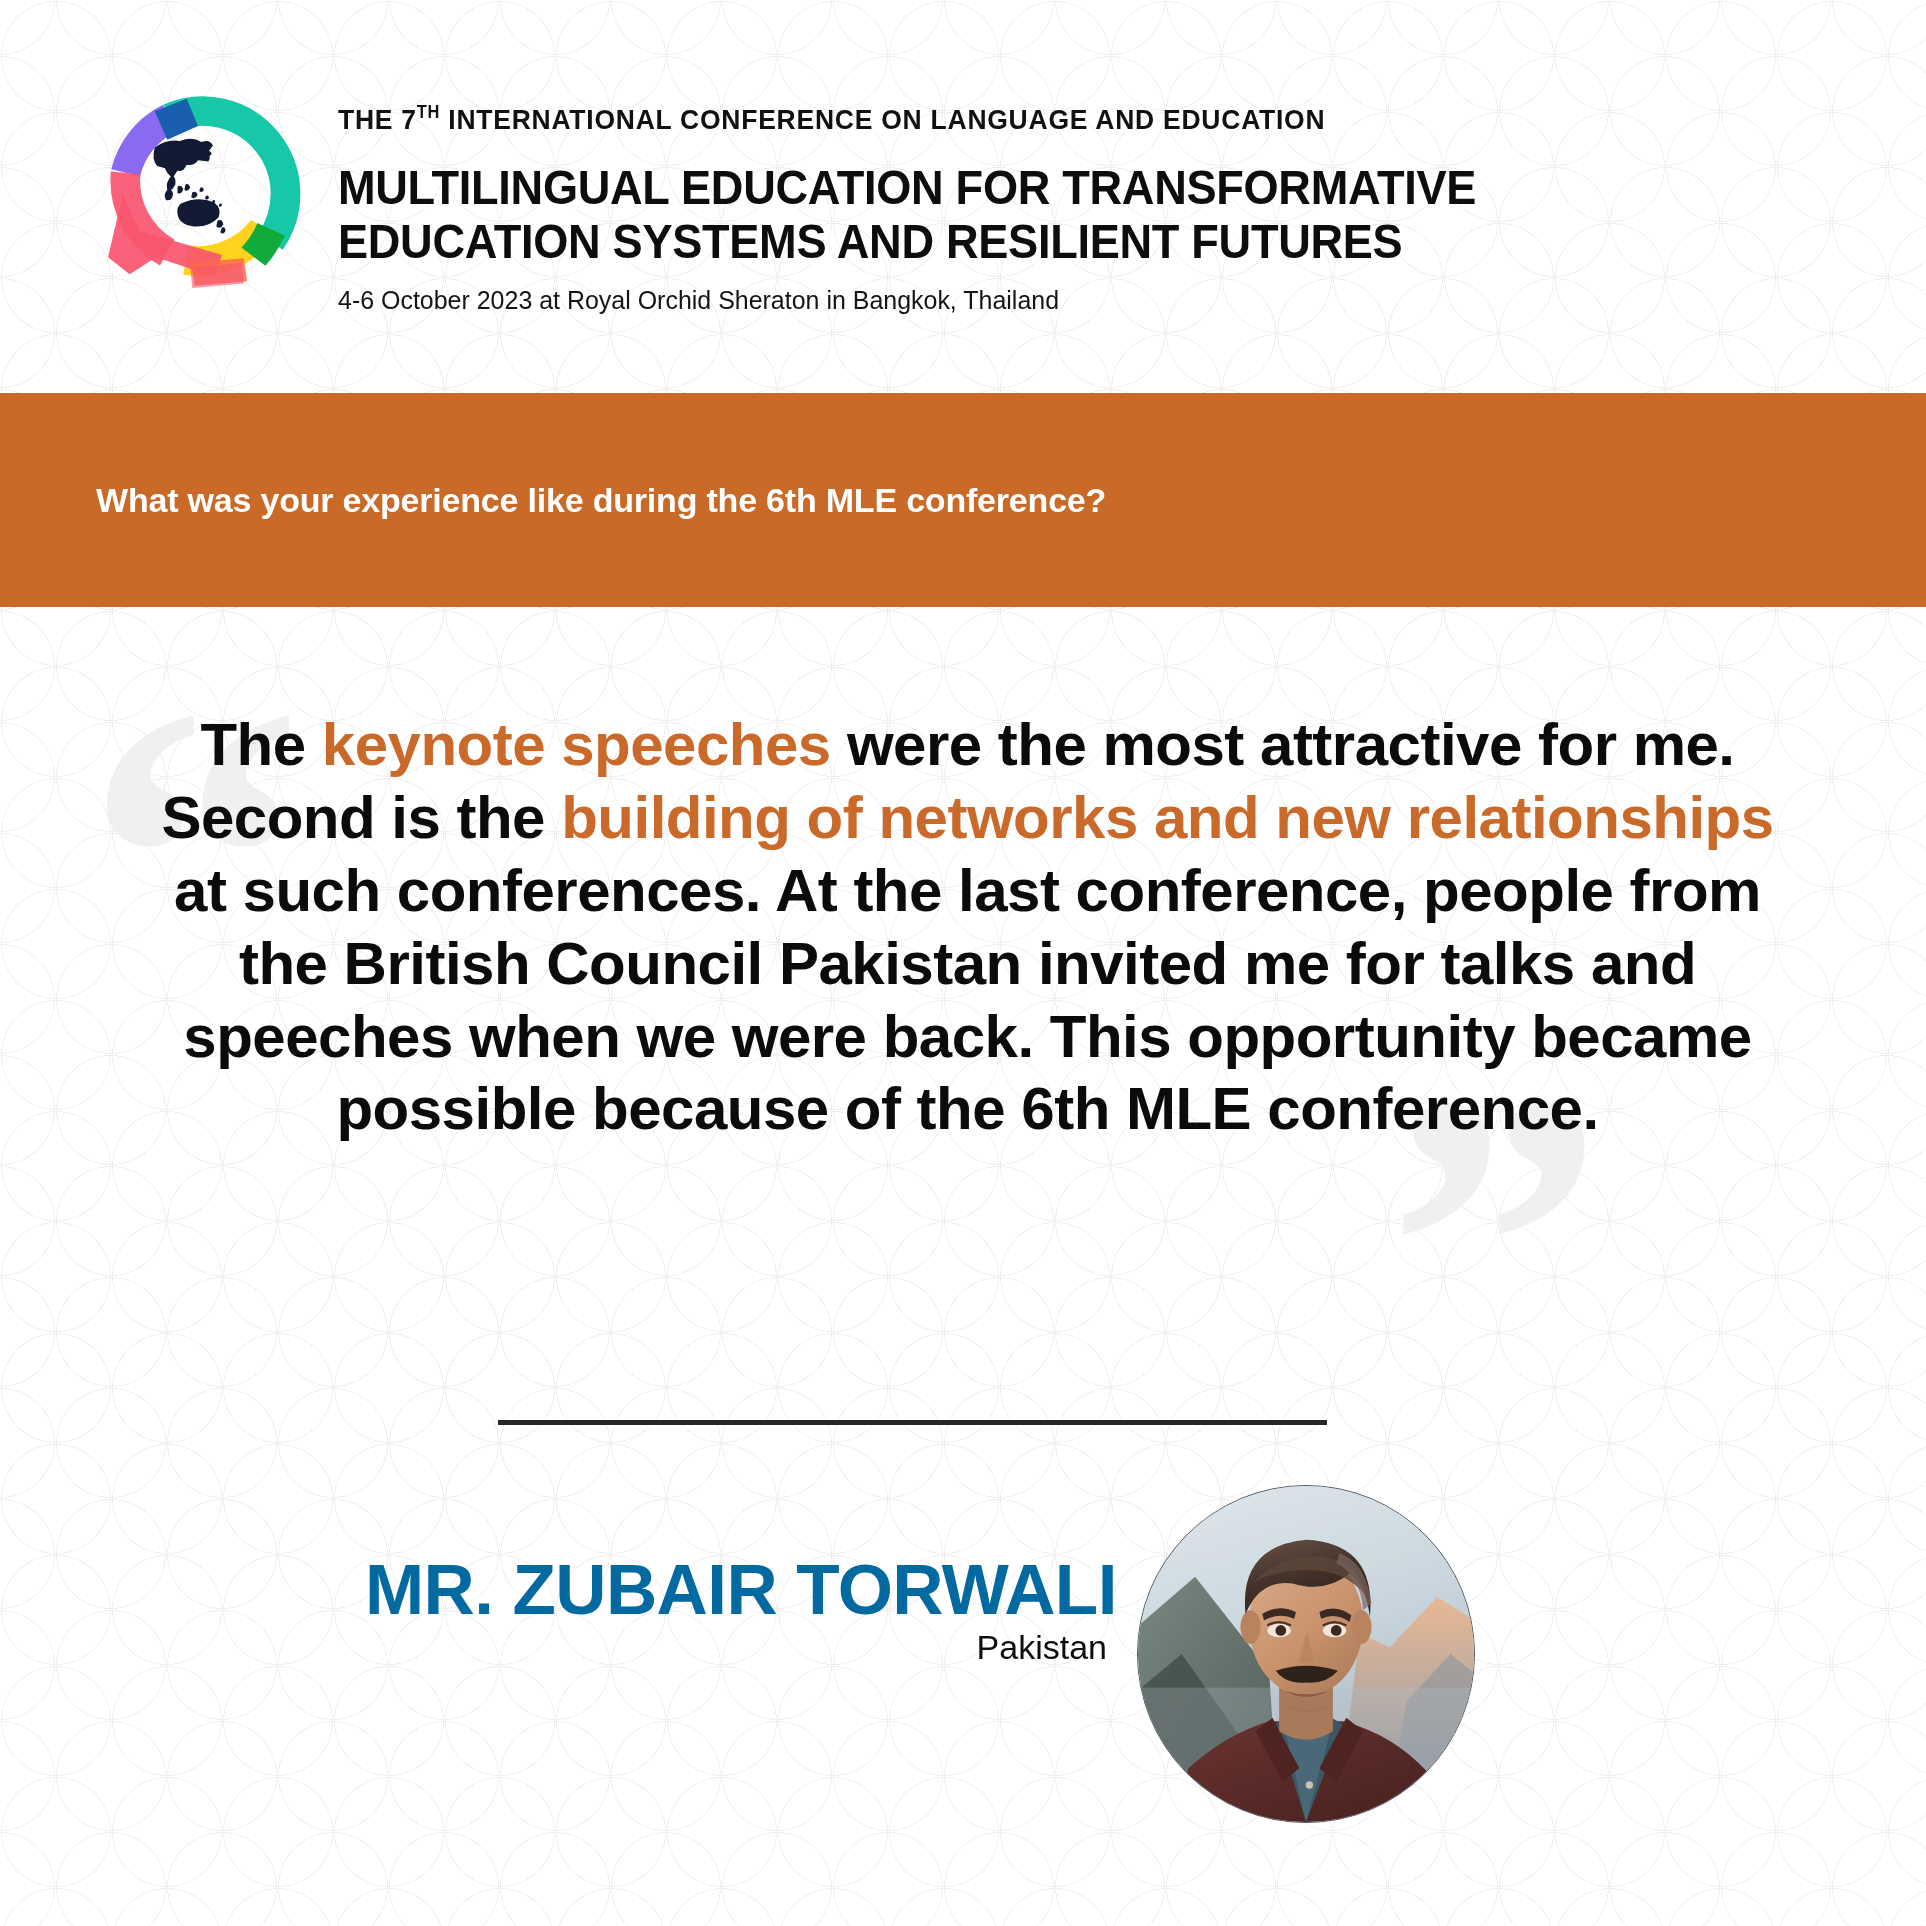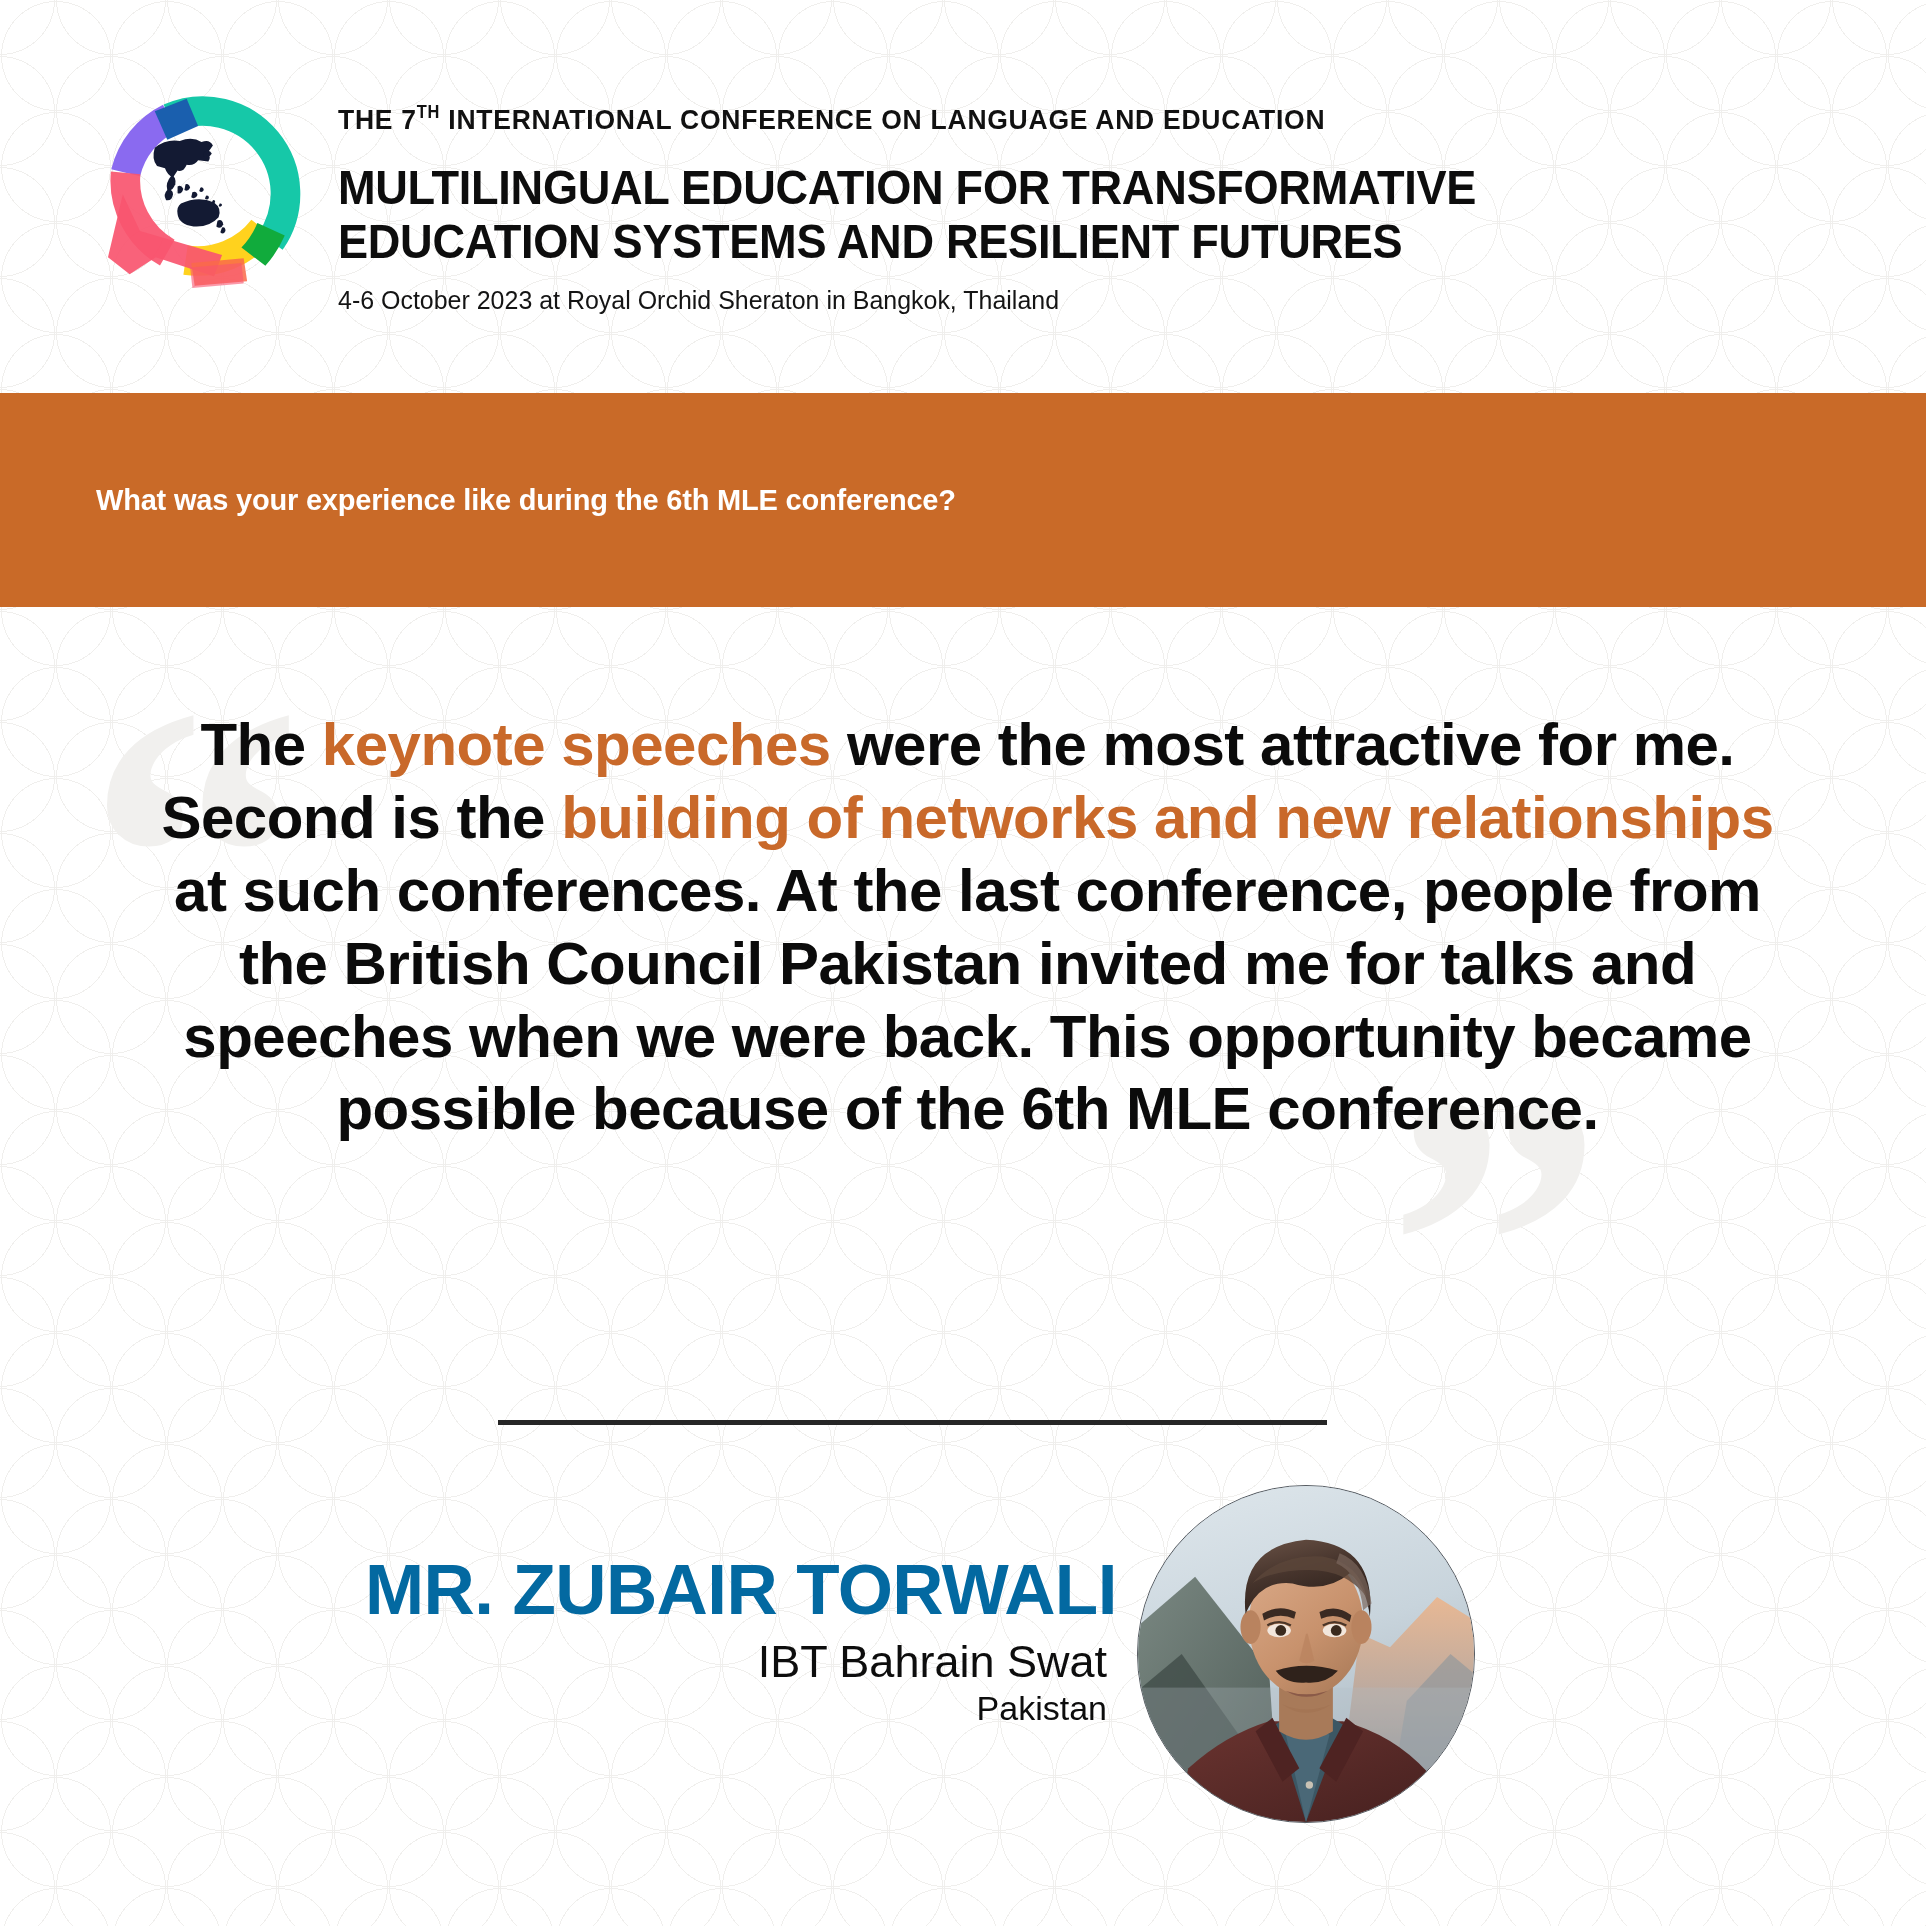--- a/index.html
+++ b/index.html
@@ -53,21 +53,21 @@
     white-space:nowrap; transform:scaleX(0.96); transform-origin:left center;
   }
 
   
   #question-band {
     position:absolute; left:0; top:393px; width:1926px; height:214px;
     background:#c96a28; z-index:4;
     display:flex; align-items:center;
   }
   #question-text {
-    color:#ffffff; font-size:29px; font-weight:800;
+    color:#ffffff; font-size:34px; font-weight:800;
     letter-spacing:-0.2px; padding-left:96px; white-space:nowrap;
   }
 
   
   #quote-section {
     position:absolute; left:0; top:607px; width:1926px; height:816px; z-index:2;
   }
   .deco-quote {
     position:absolute; color:#f1f0ee; font-family:"Liberation Serif", serif;
     font-weight:700; line-height:1; user-select:none; z-index:1;
@@ -186,21 +186,20 @@
   <span class="deco-quote" id="deco-quote-open">“</span>
   <span class="deco-quote" id="deco-quote-close">”</span>
 
   <div id="quote-text"><span>The </span><span class="hl">keynote speeches</span><span> were the most attractive for me. Second is the </span><span class="hl">building of networks and new relationships</span><span> at such conferences. At the last conference, people from the British Council Pakistan invited me for talks and speeches when we were back. This opportunity became possible because of the 6th MLE conference.</span></div>
 </div>
 
 <div id="divider"></div>
 
 <div id="attribution">
   <div id="speaker-name">MR. ZUBAIR TORWALI</div>
-  <div id="speaker-org">IBT Bahrain Swat</div>
   <div id="speaker-country">Pakistan</div>
 </div>
 
 <div id="portrait">
   <svg viewBox="0 0 200 200" xmlns="http://www.w3.org/2000/svg">
     <defs>
       <linearGradient id="sky" x1="0" y1="0" x2="0.3" y2="1">
         <stop offset="0%" stop-color="#dfe7ec"></stop>
         <stop offset="55%" stop-color="#c8d4dc"></stop>
         <stop offset="100%" stop-color="#aab7c0"></stop>

